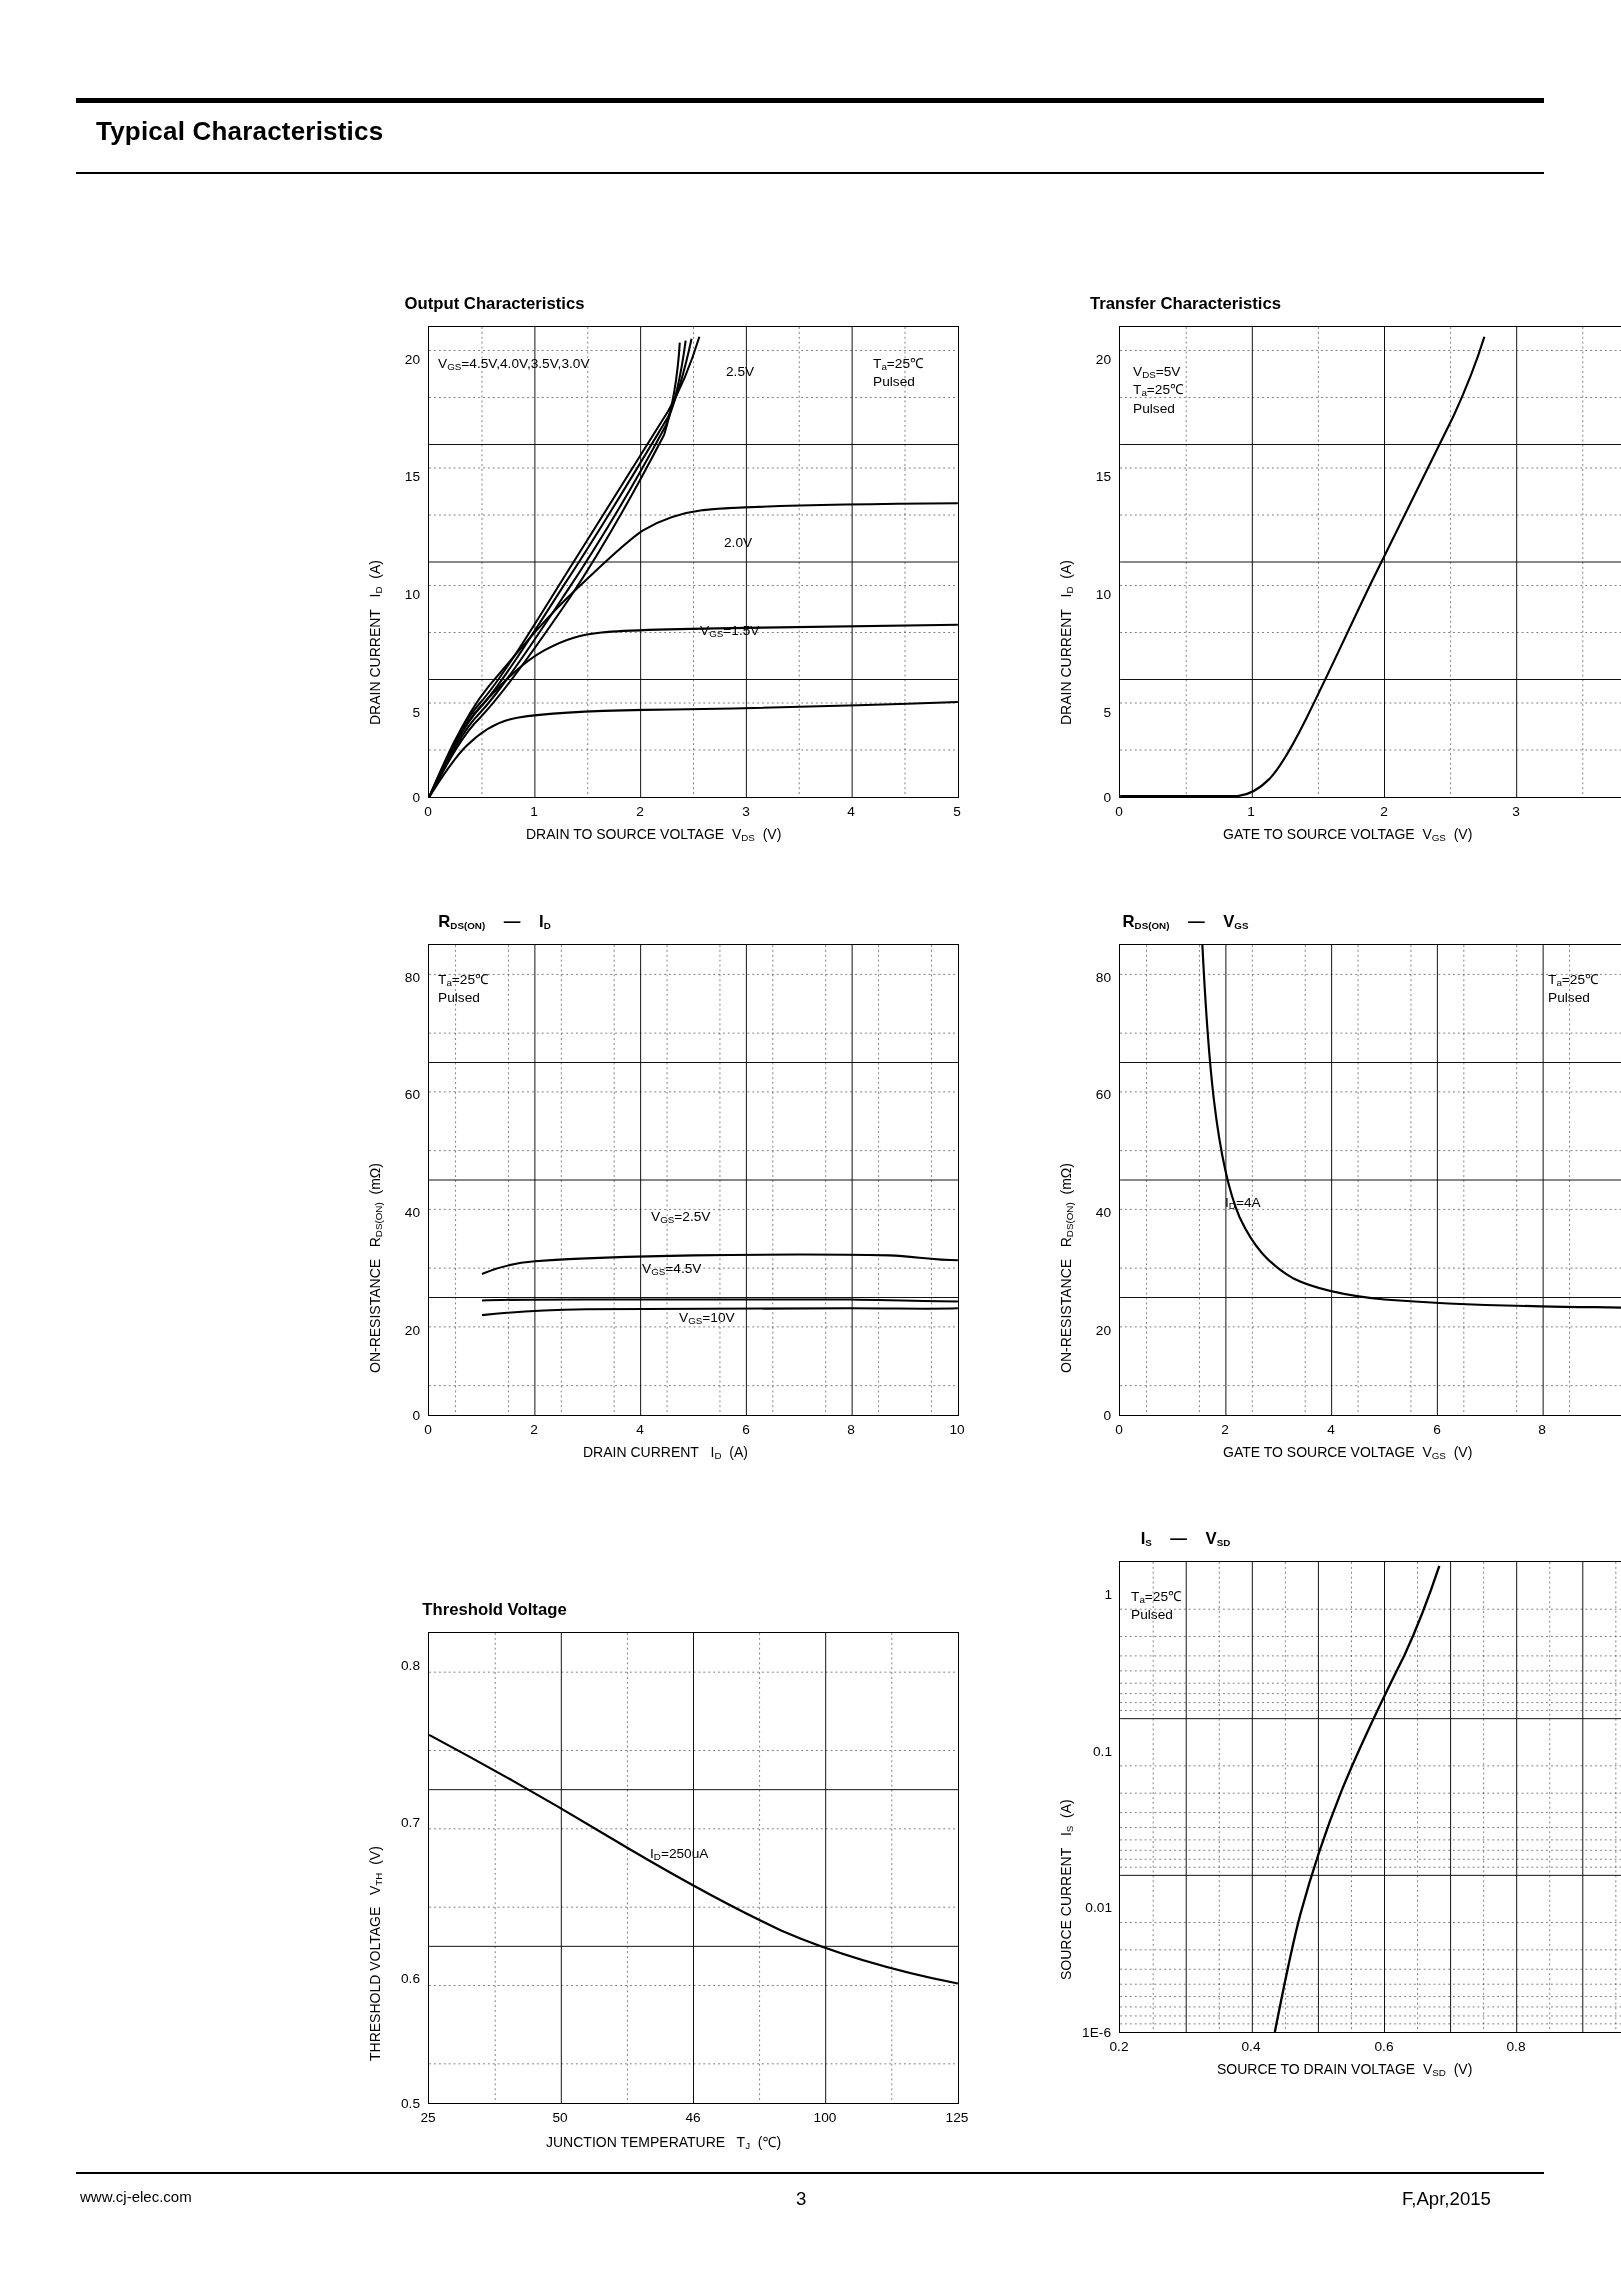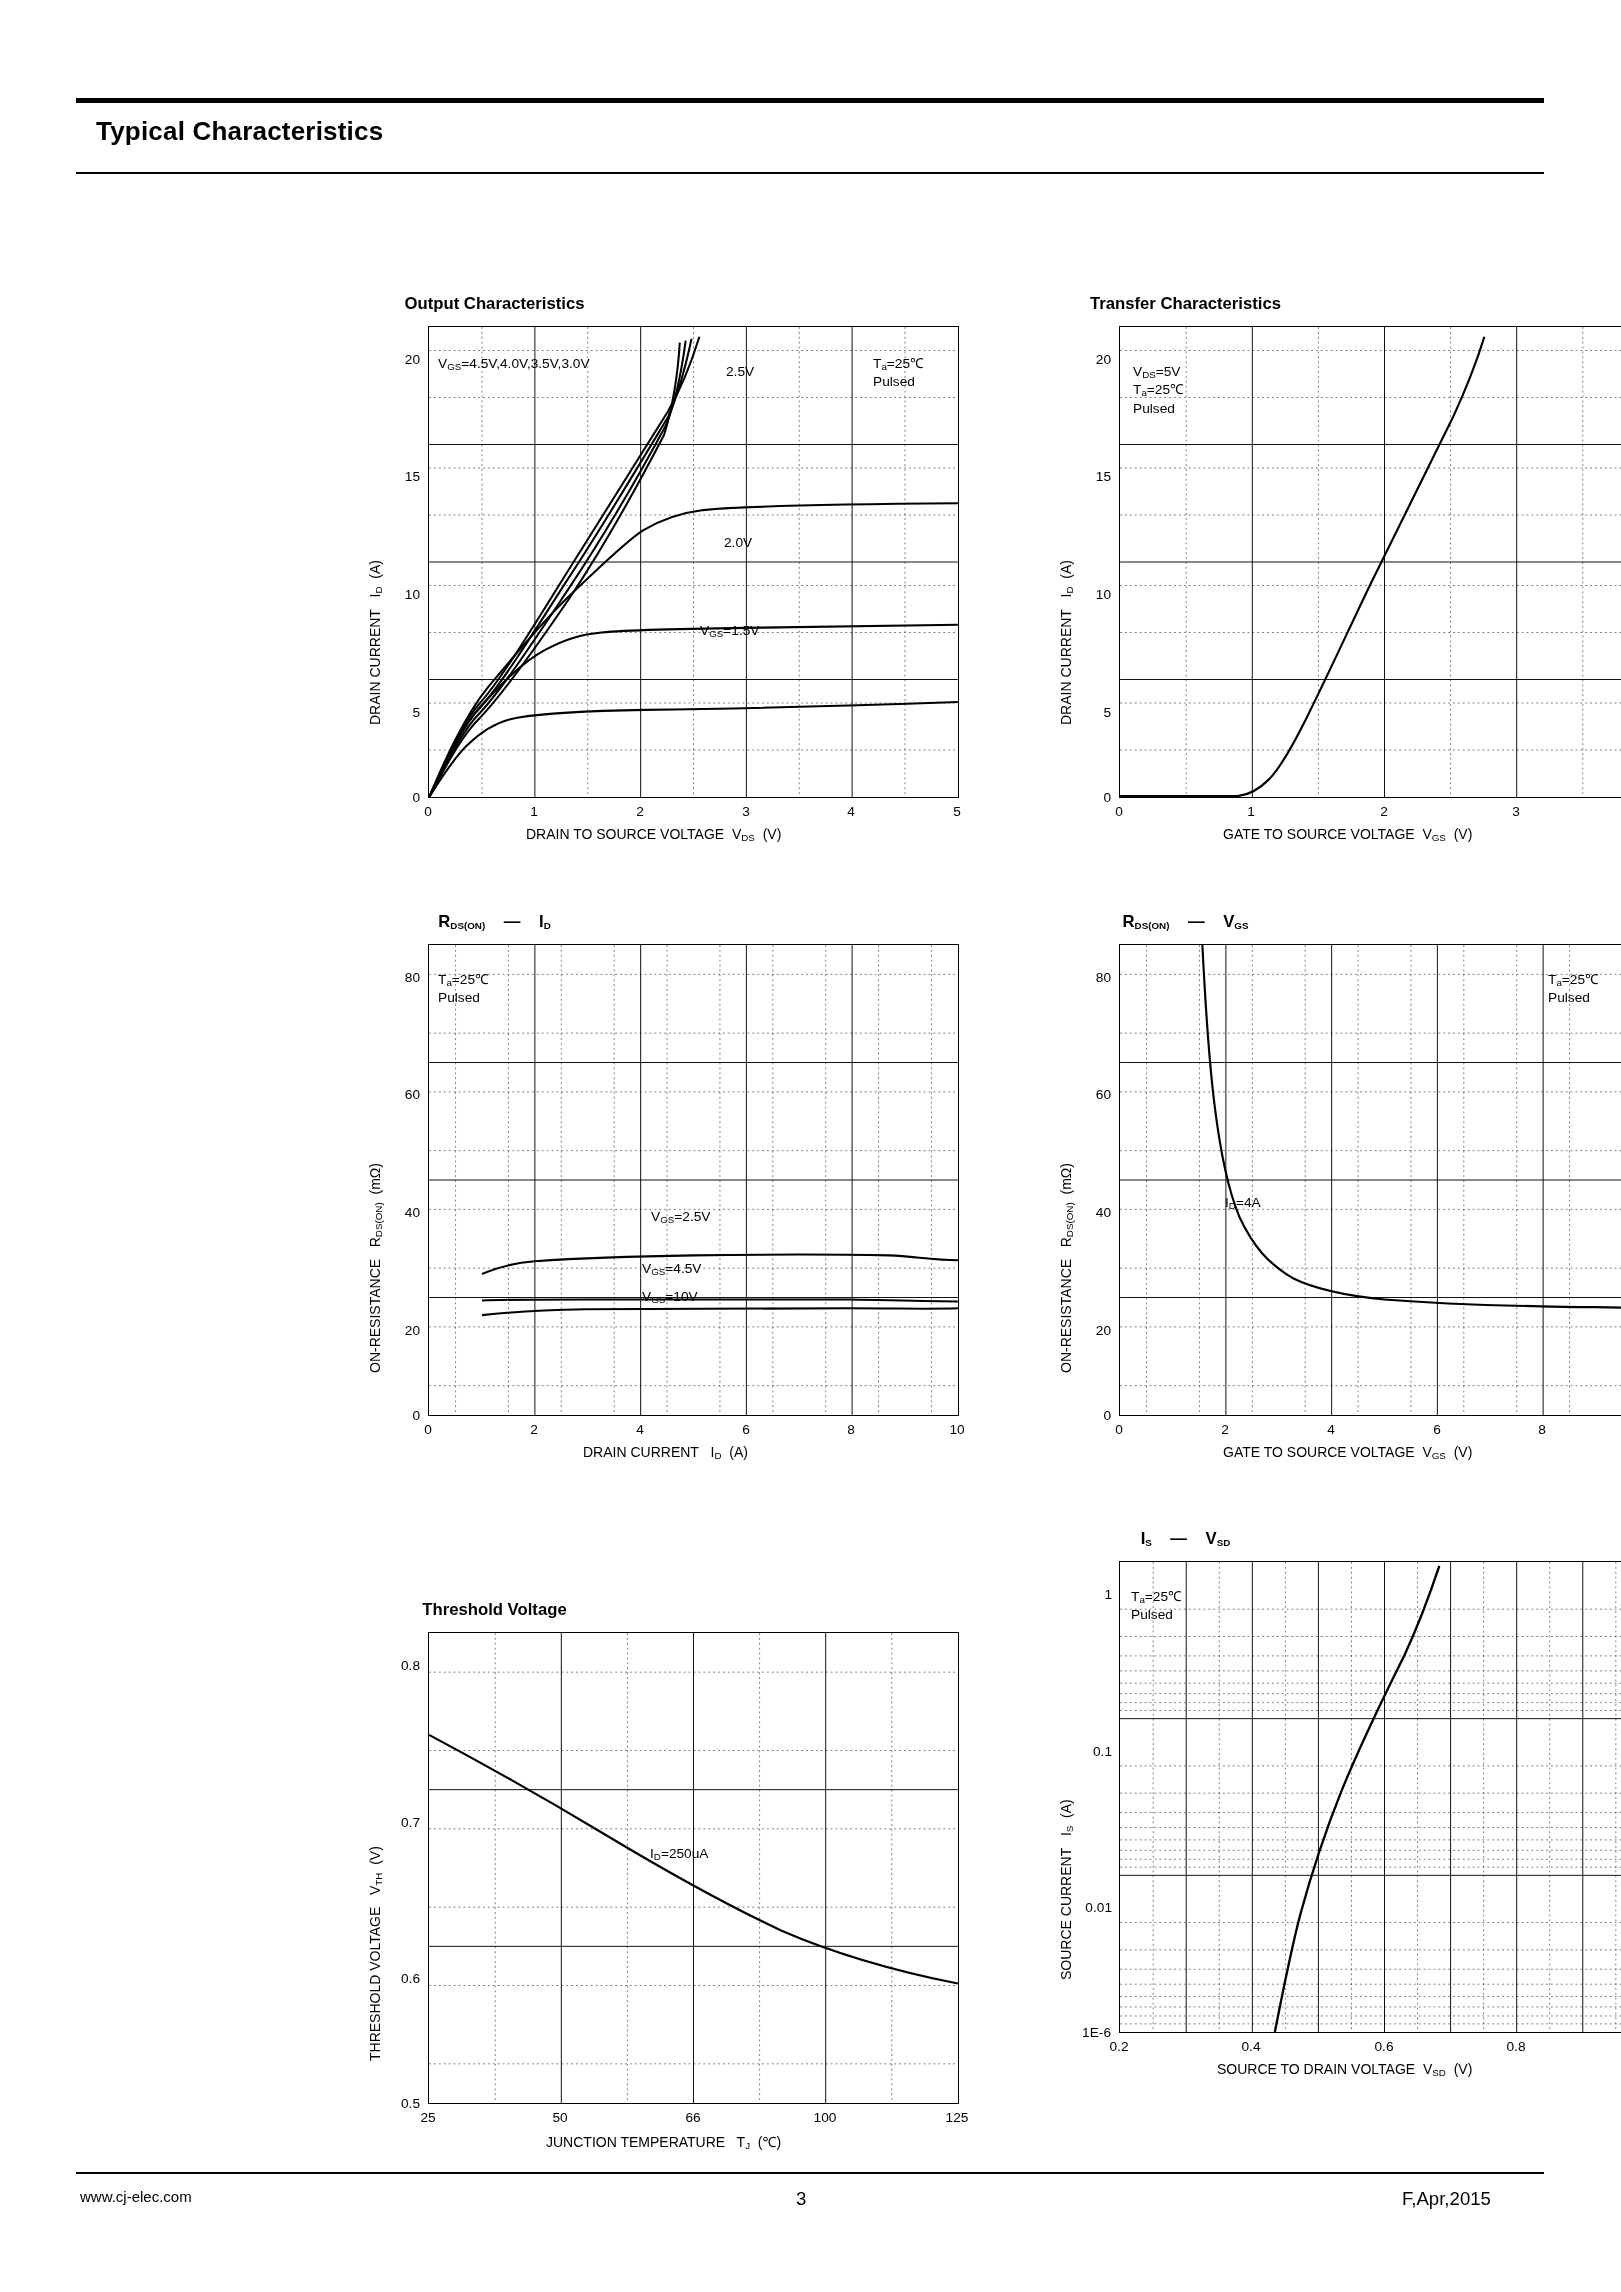--- a/index.html
+++ b/index.html
@@ -195,21 +195,21 @@
     <div class="tickx" style="left:353px;top:510px;">2</div>
     <div class="tickx" style="left:459px;top:510px;">4</div>
     <div class="tickx" style="left:565px;top:510px;">6</div>
     <div class="tickx" style="left:670px;top:510px;">8</div>
     <div class="tickx" style="left:776px;top:510px;">10</div>
     <div class="xlab" style="left:402px;top:532px;">DRAIN CURRENT&nbsp;&nbsp; I<span class="sub">D</span>&nbsp;&nbsp;(A)</div>
     <div class="ylab" style="left:186px;top:461px;">ON-RESISTANCE&nbsp;&nbsp; R<span class="sub">DS(ON)</span>&nbsp;&nbsp;(mΩ)</div>
     <div class="anno" style="left:257px;top:59px;">T<span class="sub">a</span>=25℃<br>Pulsed</div>
     <div class="anno" style="left:470px;top:296px;">V<span class="sub">GS</span>=2.5V</div>
     <div class="anno" style="left:461px;top:348px;">V<span class="sub">GS</span>=4.5V</div>
-    <div class="anno" style="left:461px;top:376px;">V<span class="sub">GS</span>=10V</div>
+    <div class="anno" style="left:461px;top:397px;padding-left:37px;">V<span class="sub">GS</span>=10V</div>
   </div>
 
   <div class="chart" style="left:872px;top:912px;width:627px;height:529px;">
     <div class="ctitle" style="width:549px;left:39px;">
       <span class="bold">R<span class="sub">DS(ON)</span></span>&nbsp;&nbsp;&nbsp;&nbsp;—&nbsp;&nbsp;&nbsp;&nbsp;<span class="bold">V<span class="sub">GS</span></span>
     </div>
     <div class="plot" style="left:247px;top:32px;width:529px;height:470px;">
       <svg width="529" height="470" viewBox="0 0 540 480">
         <g stroke="#000" stroke-width="0.6" stroke-dasharray="2,3" opacity="0.85">
           <line x1="27" y1="0" x2="27" y2="480"></line>
@@ -289,21 +289,21 @@
           <path d="M0,104 C60,136 120,170 180,206 C240,242 300,276 360,304 C420,330 480,346 540,358"></path>
         </g>
       </svg>
     </div>
     <div class="ticky" style="left:176px;top:65px;width:63px;">0.8</div>
     <div class="ticky" style="left:176px;top:222px;width:63px;">0.7</div>
     <div class="ticky" style="left:176px;top:378px;width:63px;">0.6</div>
     <div class="ticky" style="left:176px;top:503px;width:63px;">0.5</div>
     <div class="tickx" style="left:247px;top:510px;">25</div>
     <div class="tickx" style="left:379px;top:510px;">50</div>
-    <div class="tickx" style="left:512px;top:510px;">66</div>
+    <div class="tickx" style="left:512px;top:510px;">46</div>
     <div class="tickx" style="left:644px;top:510px;">100</div>
     <div class="tickx" style="left:776px;top:510px;">125</div>
     <div class="xlab" style="left:365px;top:532px;">JUNCTION TEMPERATURE&nbsp;&nbsp; T<span class="sub">J</span>&nbsp;&nbsp;(℃)</div>
     <div class="ylab" style="left:186px;top:461px;">THRESHOLD VOLTAGE&nbsp;&nbsp; V<span class="sub">TH</span>&nbsp;&nbsp;(V)</div>
     <div class="anno" style="left:469px;top:245px;">I<span class="sub">D</span>=250uA</div>
   </div>
 
   <div class="chart" style="left:872px;top:1529px;width:627px;height:529px;">
     <div class="ctitle" style="width:549px;left:39px;">
       <span class="bold">I<span class="sub">S</span></span>&nbsp;&nbsp;&nbsp;&nbsp;—&nbsp;&nbsp;&nbsp;&nbsp;<span class="bold">V<span class="sub">SD</span></span>

